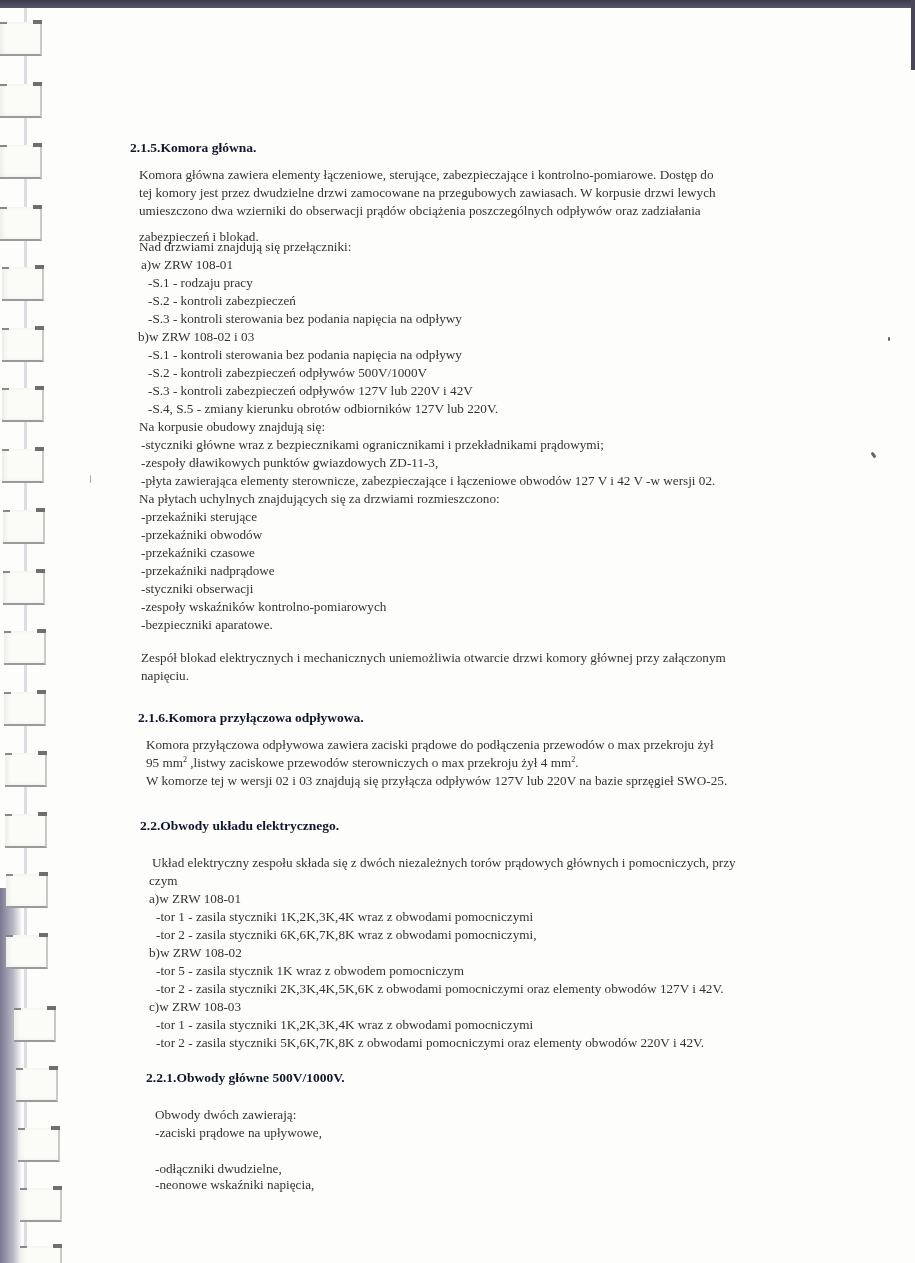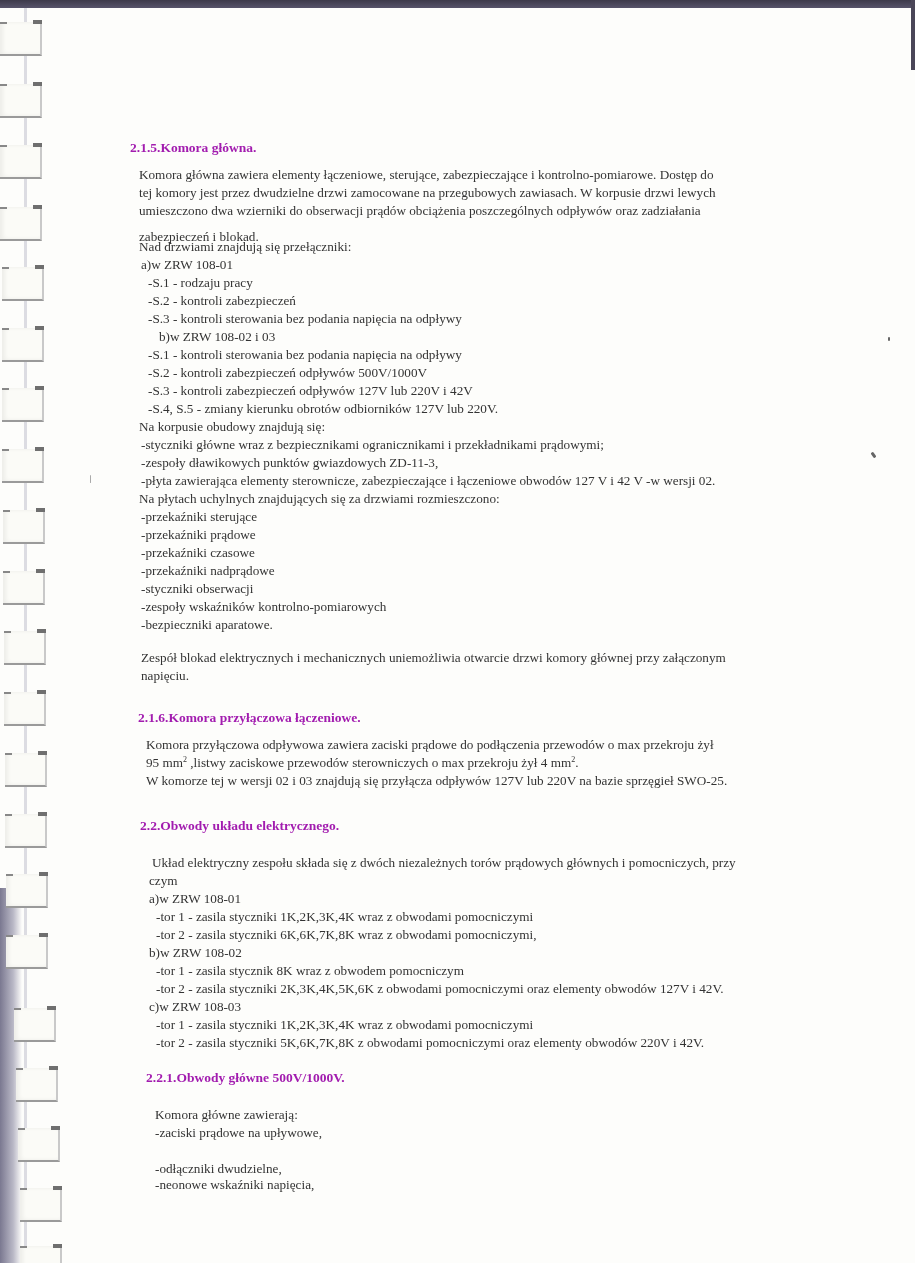--- a/index.html
+++ b/index.html
@@ -15,21 +15,21 @@
   .spine { position:absolute; left:0; top:8px; width:60px; height:1255px; }
   .spine .shadow { position:absolute; left:0; top:880px; width:22px; height:375px;
     background:linear-gradient(90deg,#7a7890 0%,#b9b8c6 60%,rgba(255,255,255,0) 100%); }
   .spine .rod { position:absolute; left:24px; width:3px; top:0; height:1255px; background:#dcdce2; }
   .ring { position:absolute; width:40px; height:32px; background:#fbfbf7;
     border-right:2px solid #c9c9c9; border-bottom:2px solid #9a9a9a;
     box-shadow:inset 3px 0 4px rgba(0,0,0,0.06); }
   .ring::before { content:""; position:absolute; right:-2px; top:-2px; width:9px; height:4px; background:#6f6f6f; }
   .ring::after { content:""; position:absolute; left:0; top:0; width:7px; height:2px; background:#888; }
   .page { position:absolute; left:132px; top:0; width:700px; }
-  .h { position:absolute; font-weight:bold; font-size:13.5px; color:#a21caf; white-space:nowrap; }
+  .h { position:absolute; font-weight:bold; font-size:13.5px; color:#0f172a; white-space:nowrap; }
   .p { position:absolute; font-size:13.2px; line-height:18px; white-space:nowrap; color:#333; }
   .stray { position:absolute; background:#666; border-radius:1px; }
   sup { font-size:8px; vertical-align:super; line-height:0; }
 </style>
 </head>
 <body>
 
 <div class="topbar"></div>
 <div class="rightedge"></div>
 
@@ -69,59 +69,59 @@
   <div class="p" style="left:7px;top:166px">Komora główna zawiera elementy łączeniowe, sterujące, zabezpieczające i kontrolno-pomiarowe. Dostęp do</div>
   <div class="p" style="left:7px;top:184px">tej komory jest przez dwudzielne drzwi zamocowane na przegubowych zawiasach. W korpusie drzwi lewych</div>
   <div class="p" style="left:7px;top:202px">umieszczono dwa wzierniki do obserwacji prądów obciążenia poszczególnych odpływów oraz zadziałania</div>
   <div class="p" style="left:7px;top:228px">zabezpieczeń i blokad.</div>
   <div class="p" style="left:7px;top:238px">Nad drzwiami znajdują się przełączniki:</div>
 
   <div class="p" style="left:9px;top:256px">a)w ZRW 108-01</div>
   <div class="p" style="left:16px;top:274px">-S.1 - rodzaju pracy</div>
   <div class="p" style="left:16px;top:292px">-S.2 - kontroli zabezpieczeń</div>
   <div class="p" style="left:16px;top:310px">-S.3 - kontroli sterowania bez podania napięcia na odpływy</div>
-  <div class="p" style="left:27px;top:328px">b)w ZRW 108-02 i 03</div>
+  <div class="p" style="left:6px;top:328px">b)w ZRW 108-02 i 03</div>
   <div class="p" style="left:16px;top:346px">-S.1 - kontroli sterowania bez podania napięcia na odpływy</div>
   <div class="p" style="left:16px;top:364px">-S.2 - kontroli zabezpieczeń odpływów 500V/1000V</div>
   <div class="p" style="left:16px;top:382px">-S.3 - kontroli zabezpieczeń odpływów 127V lub 220V i 42V</div>
   <div class="p" style="left:16px;top:400px">-S.4, S.5 - zmiany kierunku obrotów odbiorników 127V lub 220V.</div>
 
   <div class="p" style="left:7px;top:418px">Na korpusie obudowy znajdują się:</div>
   <div class="p" style="left:9px;top:436px">-styczniki główne wraz z bezpiecznikami ogranicznikami i przekładnikami prądowymi;</div>
   <div class="p" style="left:9px;top:454px">-zespoły dławikowych punktów gwiazdowych  ZD-11-3,</div>
   <div class="p" style="left:9px;top:472px">-płyta zawierająca elementy sterownicze, zabezpieczające i łączeniowe obwodów 127 V i 42 V -w wersji 02.</div>
 
   <div class="p" style="left:7px;top:490px">Na płytach uchylnych znajdujących się za drzwiami rozmieszczono:</div>
   <div class="p" style="left:9px;top:508px">-przekaźniki sterujące</div>
-  <div class="p" style="left:9px;top:526px">-przekaźniki prądowe</div>
+  <div class="p" style="left:9px;top:526px">-przekaźniki obwodów</div>
   <div class="p" style="left:9px;top:544px">-przekaźniki czasowe</div>
   <div class="p" style="left:9px;top:562px">-przekaźniki nadprądowe</div>
   <div class="p" style="left:9px;top:580px">-styczniki obserwacji</div>
   <div class="p" style="left:9px;top:598px">-zespoły wskaźników kontrolno-pomiarowych</div>
   <div class="p" style="left:9px;top:616px">-bezpieczniki aparatowe.</div>
 
   <div class="p" style="left:9px;top:649px">Zespół blokad elektrycznych i mechanicznych uniemożliwia otwarcie drzwi komory głównej przy załączonym</div>
   <div class="p" style="left:9px;top:667px">napięciu.</div>
 
-  <div class="h" style="left:6px;top:710px">2.1.6.Komora przyłączowa łączeniowe.</div>
+  <div class="h" style="left:6px;top:710px">2.1.6.Komora przyłączowa odpływowa.</div>
   <div class="p" style="left:14px;top:736px">Komora przyłączowa odpływowa zawiera zaciski prądowe do podłączenia przewodów o max przekroju żył</div>
   <div class="p" style="left:14px;top:754px"><span>95 mm</span><sup>2</sup><span> ,listwy zaciskowe przewodów sterowniczych  o max przekroju żył 4 mm</span><sup>2</sup><span>.</span></div>
   <div class="p" style="left:14px;top:772px">W komorze tej w wersji 02 i 03 znajdują się przyłącza odpływów 127V lub 220V na bazie sprzęgieł SWO-25.</div>
 
   <div class="h" style="left:8px;top:818px">2.2.Obwody układu elektrycznego.</div>
   <div class="p" style="left:20px;top:854px">Układ elektryczny zespołu składa się z dwóch niezależnych torów prądowych głównych i pomocniczych, przy</div>
   <div class="p" style="left:17px;top:872px">czym</div>
   <div class="p" style="left:17px;top:890px">a)w  ZRW 108-01</div>
   <div class="p" style="left:24px;top:908px">-tor 1 - zasila styczniki 1K,2K,3K,4K wraz z obwodami pomocniczymi</div>
   <div class="p" style="left:24px;top:926px">-tor 2 - zasila styczniki 6K,6K,7K,8K wraz z obwodami pomocniczymi,</div>
   <div class="p" style="left:17px;top:944px">b)w ZRW 108-02</div>
-  <div class="p" style="left:24px;top:962px">-tor 1 - zasila stycznik 8K wraz z obwodem pomocniczym</div>
+  <div class="p" style="left:24px;top:962px">-tor 5 - zasila stycznik 1K wraz z obwodem pomocniczym</div>
   <div class="p" style="left:24px;top:980px">-tor 2 - zasila styczniki 2K,3K,4K,5K,6K z obwodami pomocniczymi oraz elementy obwodów 127V i 42V.</div>
   <div class="p" style="left:17px;top:998px">c)w  ZRW 108-03</div>
   <div class="p" style="left:24px;top:1016px">-tor 1 - zasila styczniki 1K,2K,3K,4K wraz z obwodami pomocniczymi</div>
   <div class="p" style="left:24px;top:1034px">-tor 2 - zasila styczniki 5K,6K,7K,8K z obwodami pomocniczymi oraz elementy obwodów 220V i 42V.</div>
 
   <div class="h" style="left:14px;top:1070px">2.2.1.Obwody główne 500V/1000V.</div>
-  <div class="p" style="left:23px;top:1106px">Komora główne zawierają:</div>
+  <div class="p" style="left:23px;top:1106px">Obwody dwóch zawierają:</div>
   <div class="p" style="left:23px;top:1124px">-zaciski prądowe na upływowe,</div>
   <div class="p" style="left:23px;top:1176px">-neonowe wskaźniki napięcia,</div>
   <div class="p" style="left:23px;top:1160px">-odłączniki dwudzielne,</div>
 </div>
 
 </body></html>

